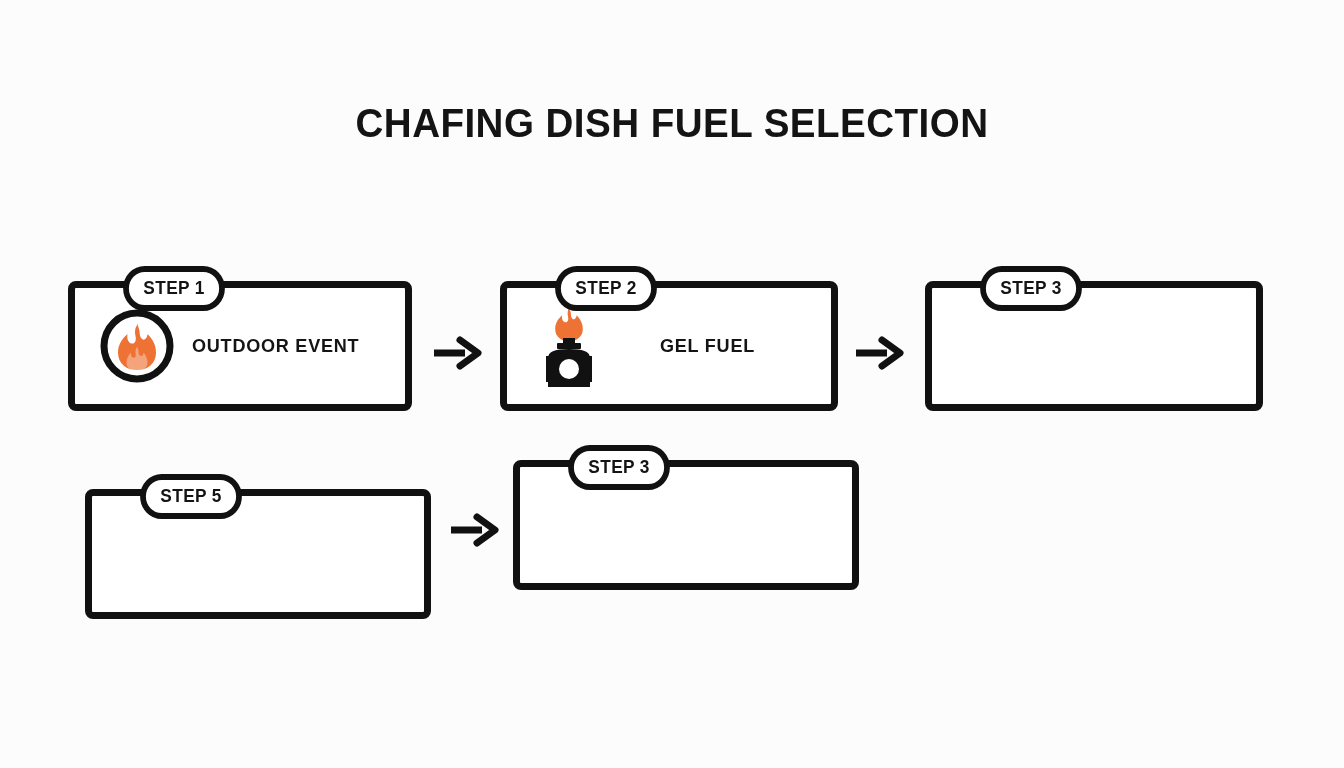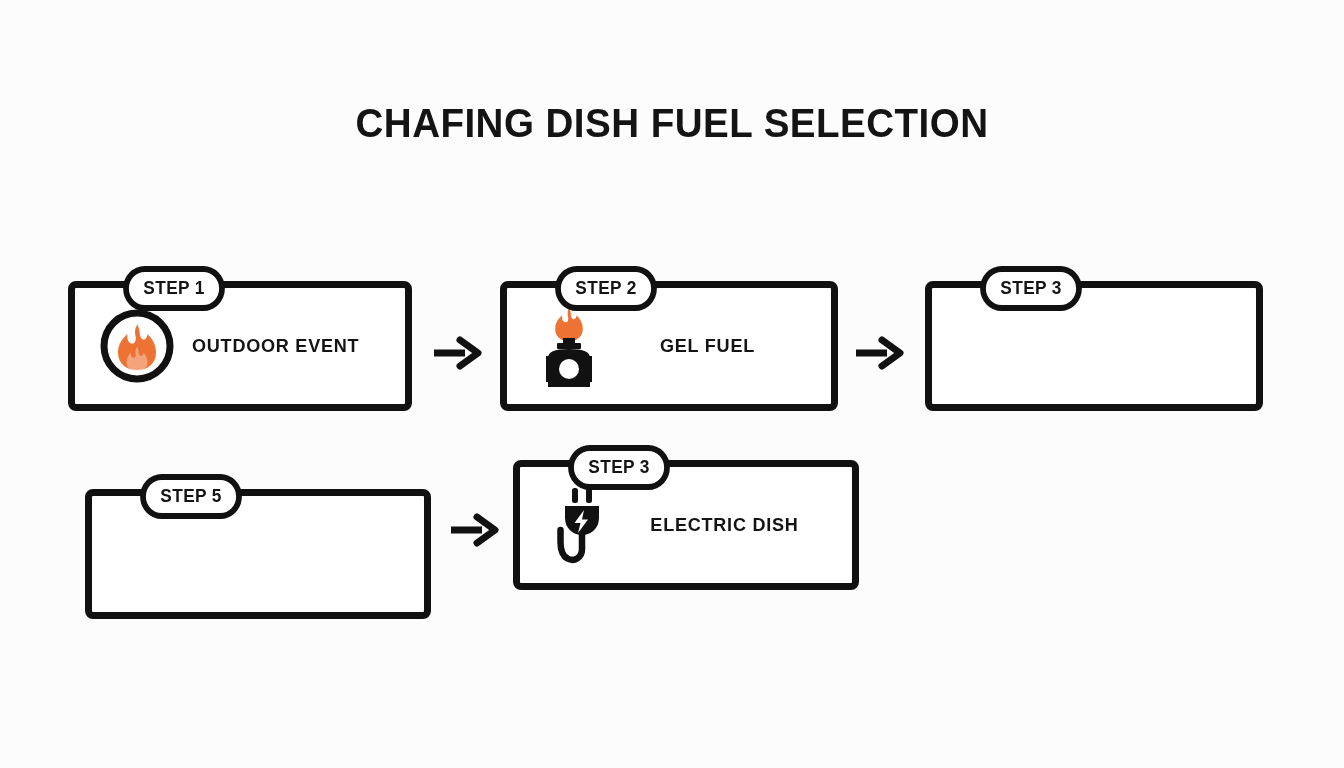--- a/index.html
+++ b/index.html
@@ -203,31 +203,15 @@
 
   <div class="arrow" id="arrow-3">
     <svg width="54" height="44" viewBox="0 0 54 44">
       <line x1="4" y1="22" x2="35" y2="22" stroke="#111111" stroke-width="7" stroke-linecap="butt"></line>
       <path d="M30 9 L48 22 L30 35" fill="none" stroke="#111111" stroke-width="7" stroke-linecap="round" stroke-linejoin="round"></path>
     </svg>
   </div>
 
   <div class="card" id="card-5">
     <div class="badge">STEP 3</div>
-    <div class="card-inner">
-      <div class="icon-slot">
-        <svg width="78" height="90" viewBox="0 0 78 90">
-
-          <rect x="29" y="8" width="6" height="15" rx="2.5" fill="#111111"></rect>
-          <rect x="43" y="8" width="6" height="15" rx="2.5" fill="#111111"></rect>
-
-          <path d="M22 26h34v12c0 10-7.6 17-17 17s-17-7-17-17z" fill="#111111"></path>
-
-          <path d="M41 30 L31.5 43 H37.5 L35 53 L45 39.5 H39 Z" fill="#ffffff"></path>
-
-          <path d="M39 55 v14 c0 9 -8 13 -14.5 9.5 C18.5 75.5 17.5 68 17.5 62 v-12" fill="none" stroke="#111111" stroke-width="6.5" stroke-linecap="round"></path>
-        </svg>
-      </div>
-      <div class="card-label centered">ELECTRIC DISH</div>
-    </div>
   </div>
 
 </div>
 
 </body></html>

